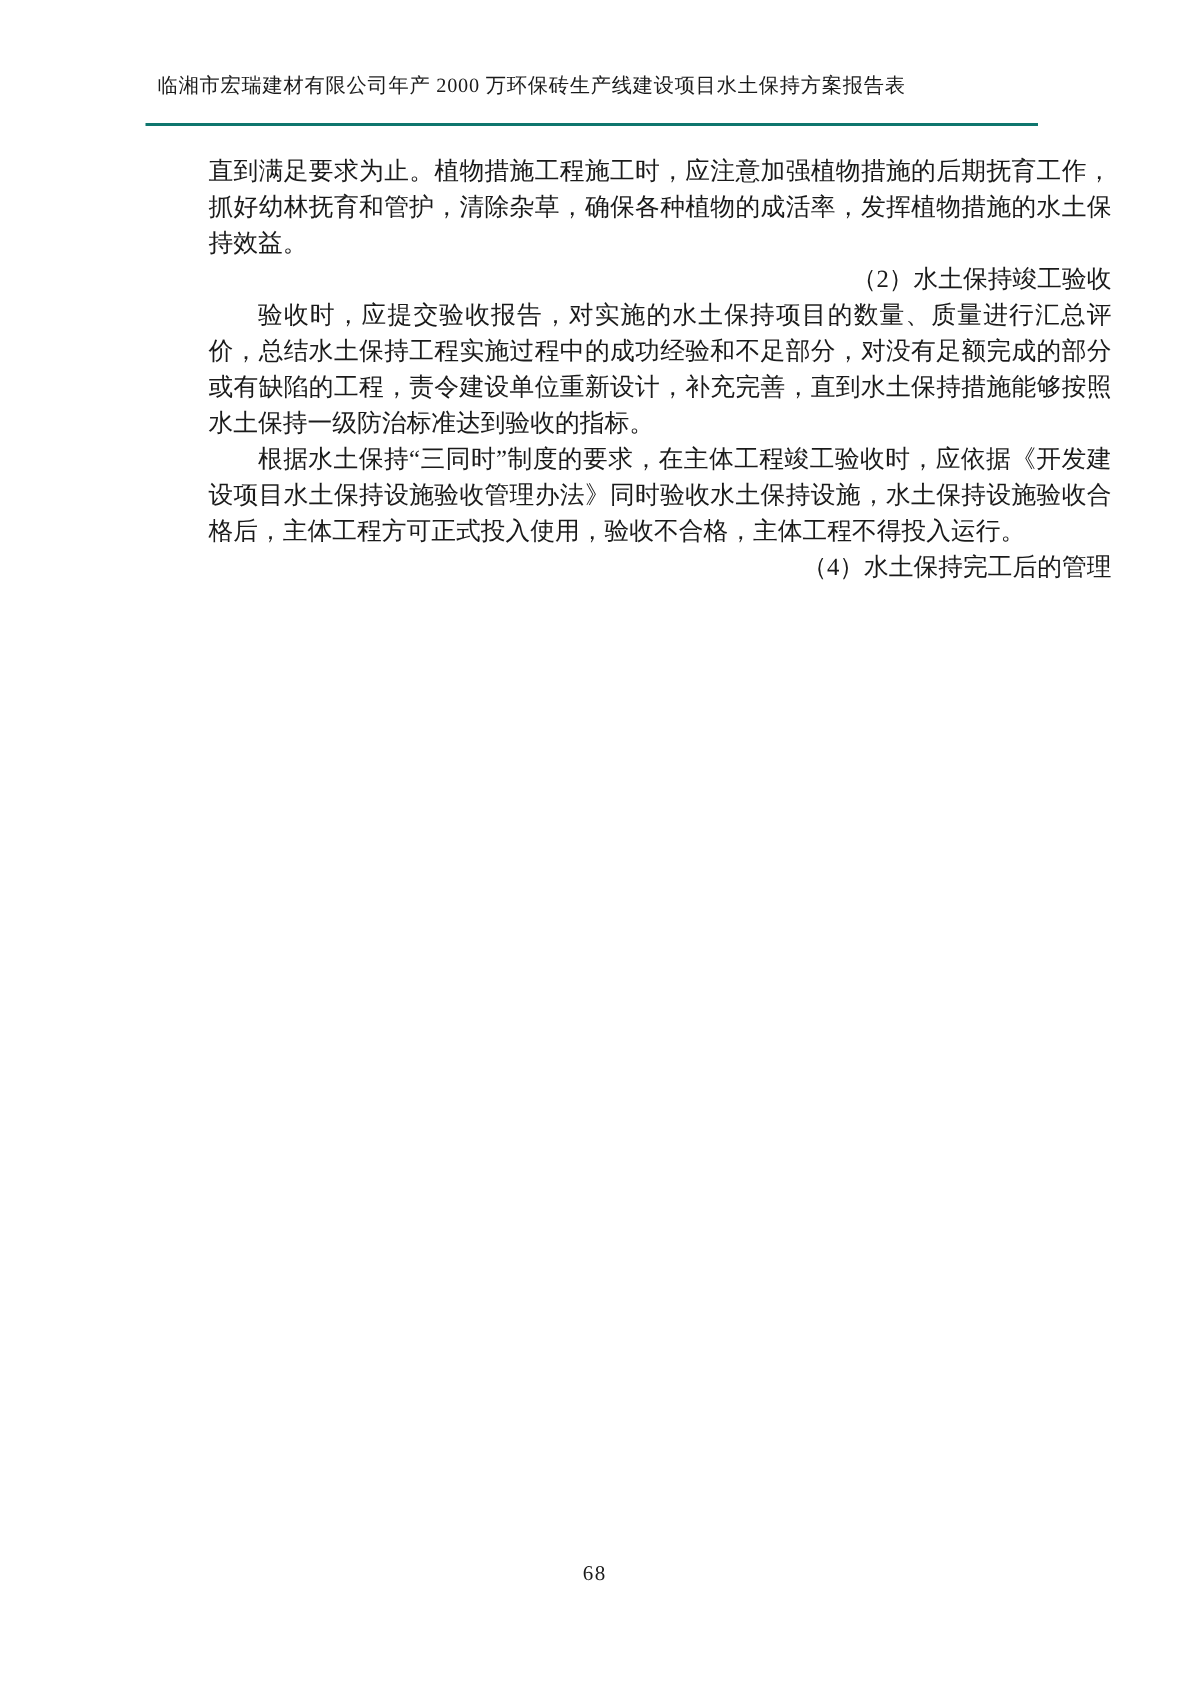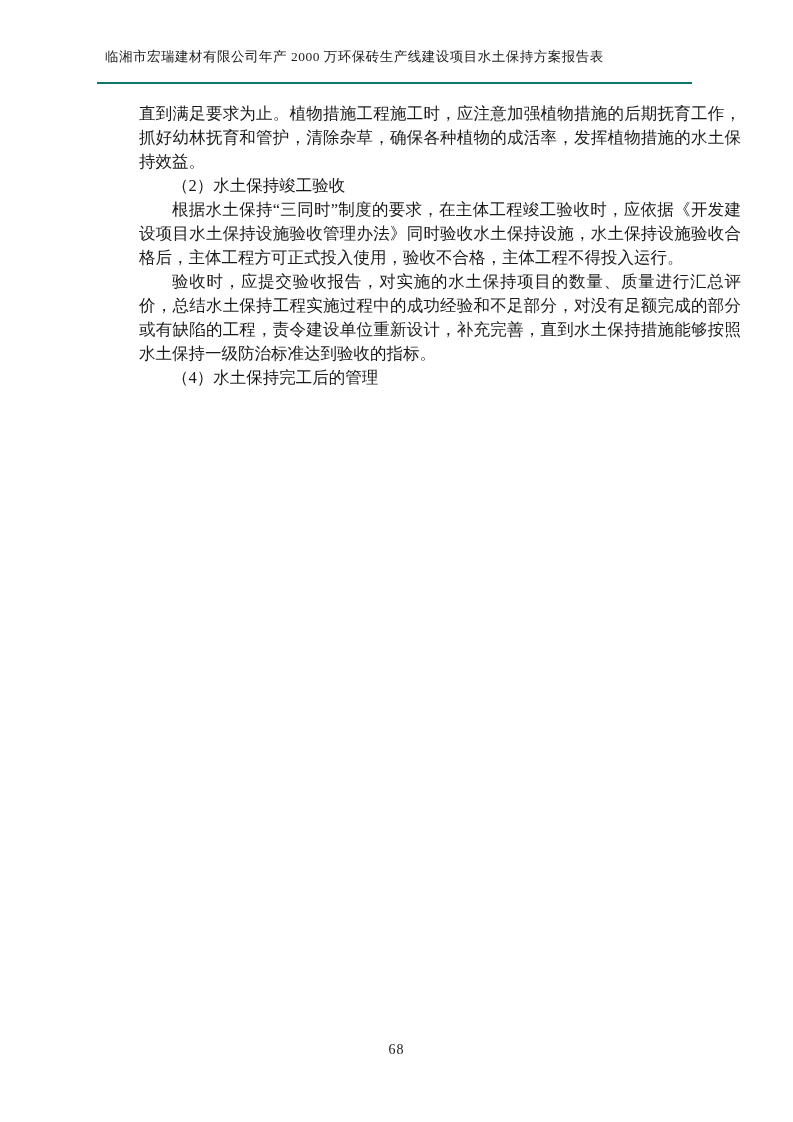--- a/index.html
+++ b/index.html
@@ -44,21 +44,21 @@
   }
   .content p {
     margin: 0;
     padding: 0;
   }
   .para-continuation {
     text-indent: 0;
   }
   .para-heading {
     text-indent: 2em;
-    text-align: left;
+    text-align: right;
   }
   .para-indent {
     text-indent: 2em;
   }
   .footer {
     position: absolute;
     left: 0;
     top: 1040px;
     width: 793px;
     text-align: center;
@@ -74,22 +74,22 @@
 
 <div class="page">
 
   <div class="header">
     <div class="header-title">临湘市宏瑞建材有限公司年产 2000 万环保砖生产线建设项目水土保持方案报告表</div>
   </div>
 
   <div class="content">
     <p class="para-continuation">直到满足要求为止。植物措施工程施工时，应注意加强植物措施的后期抚育工作，抓好幼林抚育和管护，清除杂草，确保各种植物的成活率，发挥植物措施的水土保持效益。</p>
     <p class="para-heading">（2）水土保持竣工验收</p>
+    <p class="para-indent">验收时，应提交验收报告，对实施的水土保持项目的数量、质量进行汇总评价，总结水土保持工程实施过程中的成功经验和不足部分，对没有足额完成的部分或有缺陷的工程，责令建设单位重新设计，补充完善，直到水土保持措施能够按照水土保持一级防治标准达到验收的指标。</p>
     <p class="para-indent">根据水土保持“三同时”制度的要求，在主体工程竣工验收时，应依据《开发建设项目水土保持设施验收管理办法》同时验收水土保持设施，水土保持设施验收合格后，主体工程方可正式投入使用，验收不合格，主体工程不得投入运行。</p>
-    <p class="para-indent">验收时，应提交验收报告，对实施的水土保持项目的数量、质量进行汇总评价，总结水土保持工程实施过程中的成功经验和不足部分，对没有足额完成的部分或有缺陷的工程，责令建设单位重新设计，补充完善，直到水土保持措施能够按照水土保持一级防治标准达到验收的指标。</p>
     <p class="para-heading">（4）水土保持完工后的管理</p>
   </div>
 
   <div class="footer">
     <span class="page-number">68</span>
   </div>
 
 </div>
 
 </body></html>

